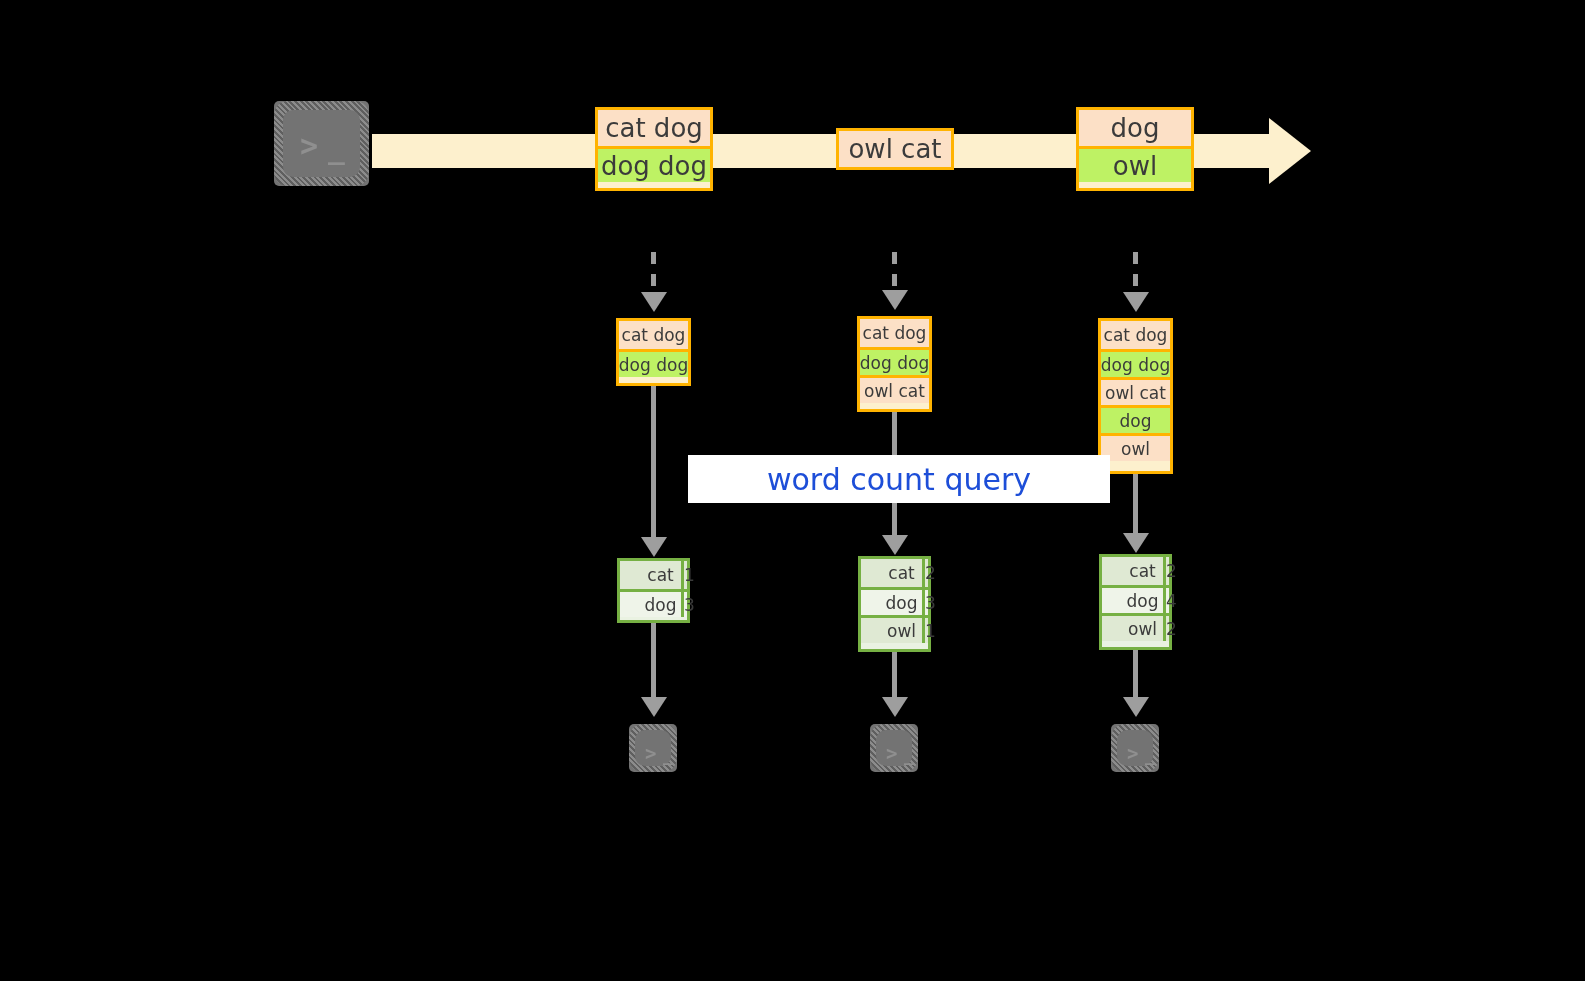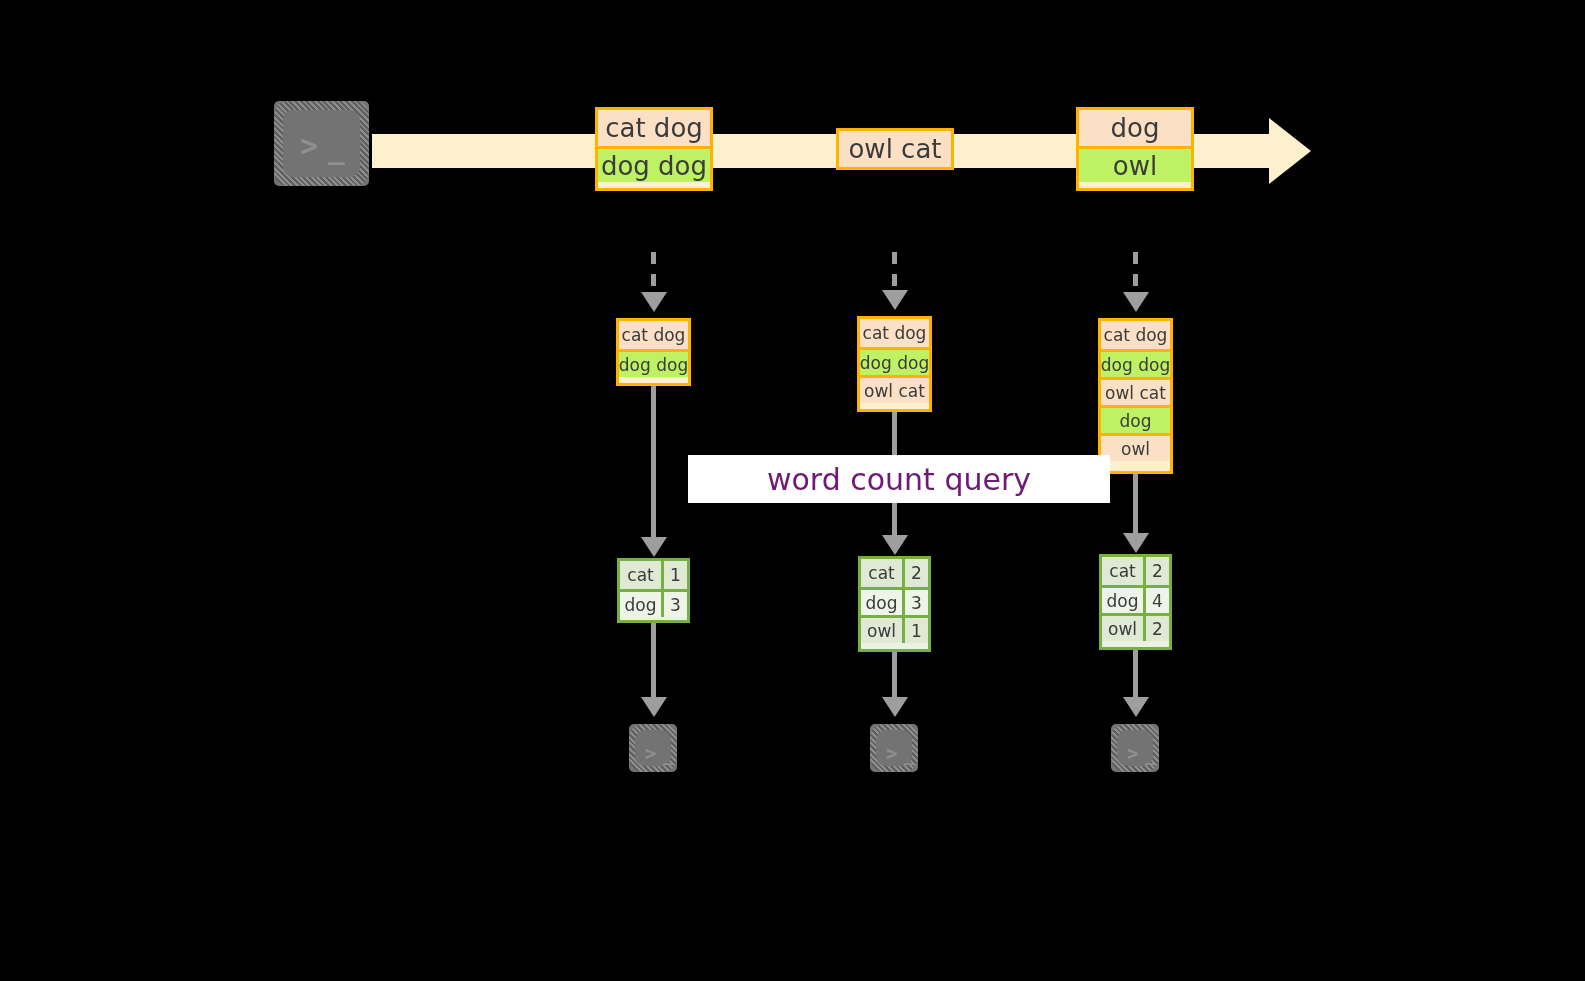--- a/index.html
+++ b/index.html
@@ -56,20 +56,21 @@
   
   .res-table {
     border: 3px solid #76b043;
     box-sizing: border-box;
     background: #eaf2e2;
   }
   .res-row {
     display: flex;
     height: 28px;
     box-sizing: border-box;
+    padding-left: 20px;
   }
   .res-row + .res-row { border-top: 3px solid #76b043; }
   .res-row.dark  { background: #dfe9d3; }
   .res-row.light { background: #eff4e9; }
   .res-word {
     flex: 0 0 44px;
     display: flex; align-items: center; justify-content: center;
     font-size: 17px; color: #3b3b3b;
     border-right: 3px solid #76b043;
     box-sizing: border-box;
@@ -135,21 +136,21 @@
     border-top: 20px solid #9e9e9e;
   }
 
   
   .banner {
     position: absolute;
     background: #ffffff;
     display: flex;
     align-items: center;
     justify-content: center;
-    color: #701a75;
+    color: #1d4ed8;
     font-size: 30px;
     white-space: nowrap;
   }
 </style>
 </head>
 <body>
 
 <div id="stage">
 
   <div class="term" style="left:265px; top:92px; width:113px; height:103px;">

